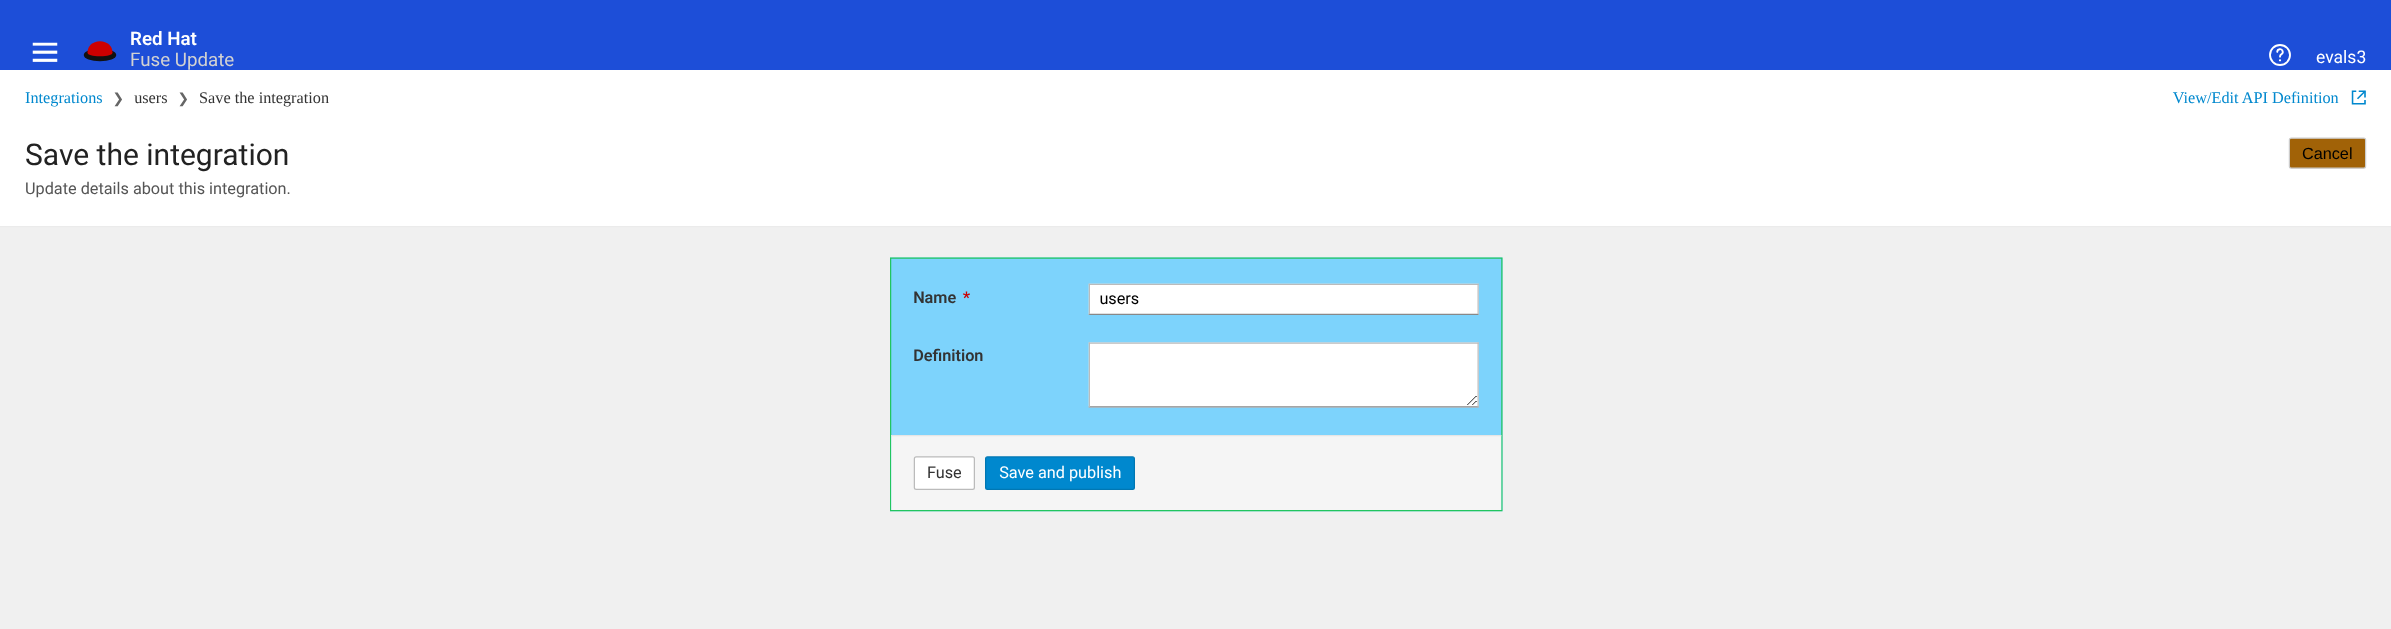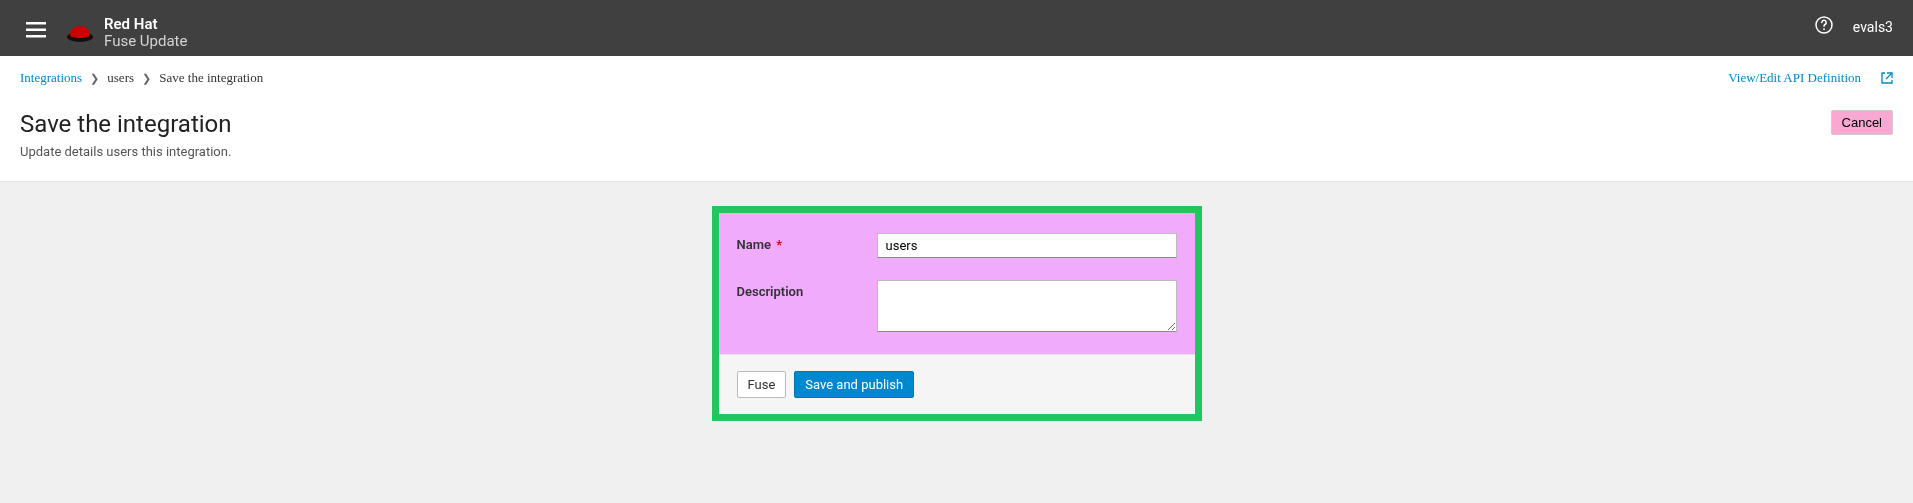--- a/index.html
+++ b/index.html
@@ -5,26 +5,26 @@
     * { margin: 0; padding: 0; box-sizing: border-box; }
     body {
       font-family: -apple-system, BlinkMacSystemFont, "Segoe UI", Roboto, "Helvetica Neue", Arial, sans-serif;
       background: #f0f0f0;
       font-size: 14px;
       color: #333;
     }
     
     
     .header {
-      background: #404040;
+      background: #1d4ed8;
       color: #fff;
       height: 56px;
       display: flex;
-      align-items: flex-start;
-      padding: 16px 20px;
+      align-items: flex-end;
+      padding: 0 20px;
     }
     .menu-btn {
       background: none;
       border: none;
       cursor: pointer;
       padding: 6px;
       margin-right: 14px;
     }
     .menu-btn svg { display: block; }
     .brand {
@@ -62,57 +62,57 @@
     }
     .breadcrumb .sep { color: #666; font-size: 11px; }
     .breadcrumb a { color: #0088ce; text-decoration: none; }
     .breadcrumb .current { color: #333; }
     .api-link {
       color: #0088ce;
       text-decoration: none;
       font-size: 13px;
       display: flex;
       align-items: center;
-      gap: 20px;
+      gap: 10px;
     }
     
     .title-row {
       display: flex;
       justify-content: space-between;
       align-items: flex-start;
     }
     .page-title {
       font-size: 24px;
       font-weight: 400;
       margin-bottom: 6px;
       color: #222;
     }
     .page-subtitle {
       font-size: 13px;
       color: #555;
     }
     .cancel-btn {
-      background: #f9a8d4;
+      background: #a16207;
       border: 1px solid #ccc;
       padding: 4px 10px;
       font-size: 13px;
       cursor: pointer;
       border-radius: 2px;
     }
     
     
     .form-wrap {
       display: flex;
       justify-content: center;
       padding: 24px 20px;
     }
     .card {
-      background: #f0abfc;
+      background: #7dd3fc;
       width: 490px;
-      border: 7px solid #22c55e;
+      border: 1px solid #22c55e;
     }
     .card-body {
       padding: 20px 18px 22px 18px;
     }
     .form-row {
       display: flex;
       align-items: flex-start;
       margin-bottom: 22px;
     }
     .form-row:last-child { margin-bottom: 0; }
@@ -211,38 +211,38 @@
       <svg width="12" height="12" viewBox="0 0 12 12">
         <path d="M4 1 H1 V11 H11 V8" stroke="#0088ce" stroke-width="1.3" fill="none"></path>
         <path d="M6 1 H11 V6" stroke="#0088ce" stroke-width="1.3" fill="none"></path>
         <path d="M11 1 L5 7" stroke="#0088ce" stroke-width="1.3" fill="none"></path>
       </svg>
     </a>
   </div>
   <div class="title-row">
     <div>
       <h1 class="page-title">Save the integration</h1>
-      <p class="page-subtitle">Update details users this integration.</p>
+      <p class="page-subtitle">Update details about this integration.</p>
     </div>
     <button class="cancel-btn">Cancel</button>
   </div>
 </div>
 
 <div class="form-wrap">
   <div class="card">
     <div class="card-body">
       <div class="form-row">
         <label class="form-label">
           <span>Name</span>
           <span class="required-mark">*</span>
         </label>
         <input type="text" class="form-control" value="users" style="">
       </div>
       <div class="form-row">
-        <label class="form-label">Description</label>
+        <label class="form-label">Definition</label>
         <textarea class="form-control" style=""></textarea>
       </div>
     </div>
     <div class="card-footer">
       <button class="btn btn-default">Fuse</button>
       <button class="btn btn-primary">Save and publish</button>
     </div>
   </div>
 </div>
 

